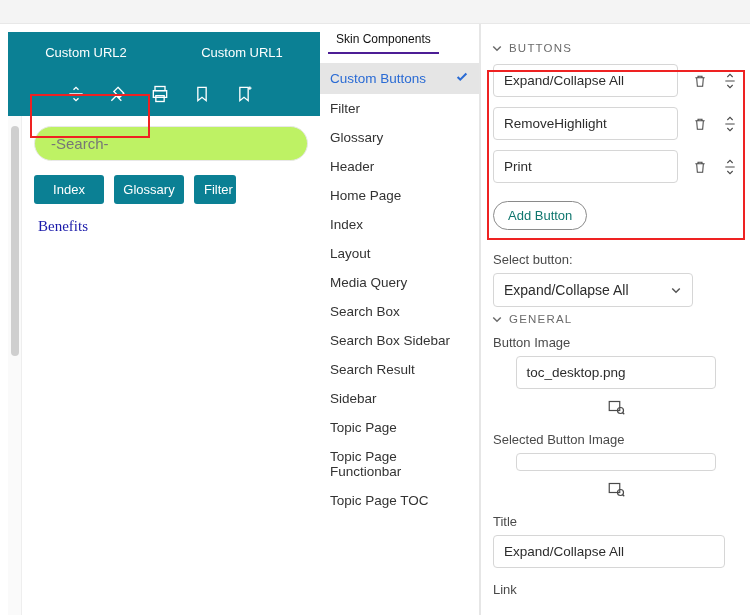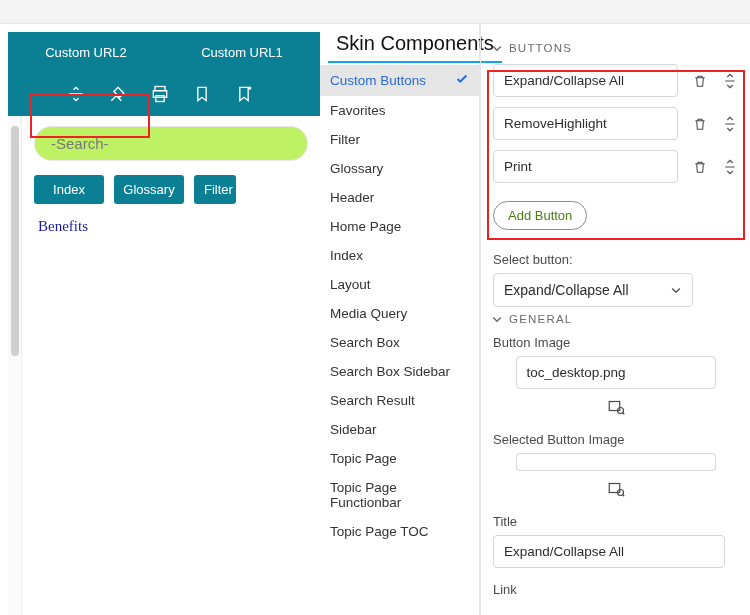--- a/index.html
+++ b/index.html
@@ -21,36 +21,36 @@
   .scrollbar .thumb { width:8px; background:#cfcfcf; border-radius:4px; position:absolute; left:3px; top:10px; height:230px; }
   .content-area { flex:1; padding:10px 12px; }
   .search-pill { background:#bef264; border:1px solid #e8e8e8; border-radius:18px; padding:8px 16px; color:#777; font-size:15px; margin-bottom:14px; }
   .btn-row { display:flex; gap:10px; margin-bottom:14px; }
   .btn-row .b { background:#0b8094; color:#fff; padding:7px 0; width:70px; text-align:center; font-size:13px; border-radius:3px; cursor:pointer; }
   .btn-row .b.cut { width:42px; overflow:hidden; text-align:left; padding-left:10px; }
   .links a { display:block; color:#1a1aaa; font-family:"Times New Roman", serif; font-size:15px; margin:4px 0 8px 4px; text-decoration:none; }
 
   
   .midpanel { position:absolute; left:320px; top:24px; width:160px; height:591px; border-right:1px solid #e6e6e6; background:#fff; }
-  .mid-title { padding:8px 8px 6px 8px; font-size:20px; color:#111; border-bottom:2px solid #0ea5e9; margin:0 8px 2px 8px; width:max-content; }
+  .mid-title { padding:8px 8px 6px 8px; font-size:12px; color:#111; border-bottom:2px solid #4c1d95; margin:0 8px 9px 8px; width:max-content; }
   .list { }
   .list .item { padding:7px 10px; font-size:13.5px; color:#333; cursor:pointer; display:flex; justify-content:space-between; align-items:center; }
   .list .item.selected { background:#e5e5e5; color:#2a6bd4; }
   .list .item .check svg { width:14px; height:14px; stroke:#2a6bd4; stroke-width:2.4; fill:none; }
 
   
   .right { position:absolute; left:480px; top:24px; width:270px; height:591px; padding:12px 12px 0 12px; overflow:hidden; border-left:1px solid #e6e6e6; }
   .group-hdr { display:flex; align-items:center; gap:6px; color:#6b6b6b; font-size:11.5px; letter-spacing:1.2px; margin:6px 0 10px -2px; cursor:pointer; }
   .group-hdr svg { width:12px; height:12px; stroke:#6b6b6b; stroke-width:2; fill:none; }
   .button-row { display:flex; align-items:center; gap:14px; margin-bottom:10px; }
   .button-row .field { flex:1; border:1px solid #d6d6d6; border-radius:4px; padding:8px 10px; font-size:13.5px; background:#fff; }
   .mini-icon { width:16px; height:16px; display:flex; align-items:center; justify-content:center; cursor:pointer; }
   .mini-icon svg { width:16px; height:16px; stroke:#4a4a4a; stroke-width:1.6; fill:none; }
   .red-box2 { position:absolute; left:6px; top:46px; width:258px; height:170px; border:2px solid #e22; pointer-events:none; }
-  .add-btn { display:inline-block; border:1.6px solid #8a8a8a; border-radius:16px; padding:6px 14px; font-size:13px; color:#4d7c0f; cursor:pointer; margin-top:8px; }
+  .add-btn { display:inline-block; border:1.6px solid #8a8a8a; border-radius:16px; padding:6px 14px; font-size:13px; color:#0f766e; cursor:pointer; margin-top:8px; }
   .sub { margin-top:22px; }
   .lbl { font-size:13px; color:#4a4a4a; margin-bottom:6px; }
   .select { display:flex; align-items:center; justify-content:space-between; border:1px solid #d6d6d6; border-radius:4px; padding:8px 10px; width:200px; background:#fff; cursor:pointer; }
   .select svg { width:12px; height:12px; stroke:#555; stroke-width:2; fill:none; }
   .input { border:1px solid #d6d6d6; border-radius:4px; padding:8px 10px; width:200px; background:#fff; font-size:13.5px; }
   .input-row { display:flex; align-items:center; gap:8px;flex-direction:column; }
   .browse svg { width:18px; height:18px; stroke:#4a4a4a; stroke-width:1.6; fill:none; }
 </style>
 </head>
 <body>
@@ -114,21 +114,20 @@
       </div>
     </div>
   </div>
 
   <div class="midpanel">
     <div class="mid-title">Skin Components</div>
     <div class="list" id="skin-list">
         <div class="item selected">Custom Buttons<span class="check"><svg viewBox="0 0 16 16">
               <path d="M3 8l3 3 7-7"></path>
             </svg></span></div>
-        <div class="item">Favorites</div>
         <div class="item">Filter</div>
         <div class="item">Glossary</div>
         <div class="item">Header</div>
         <div class="item">Home Page</div>
         <div class="item">Index</div>
         <div class="item">Layout</div>
         <div class="item">Media Query</div>
         <div class="item">Search Box</div>
         <div class="item">Search Box Sidebar</div>
         <div class="item">Search Result</div>

